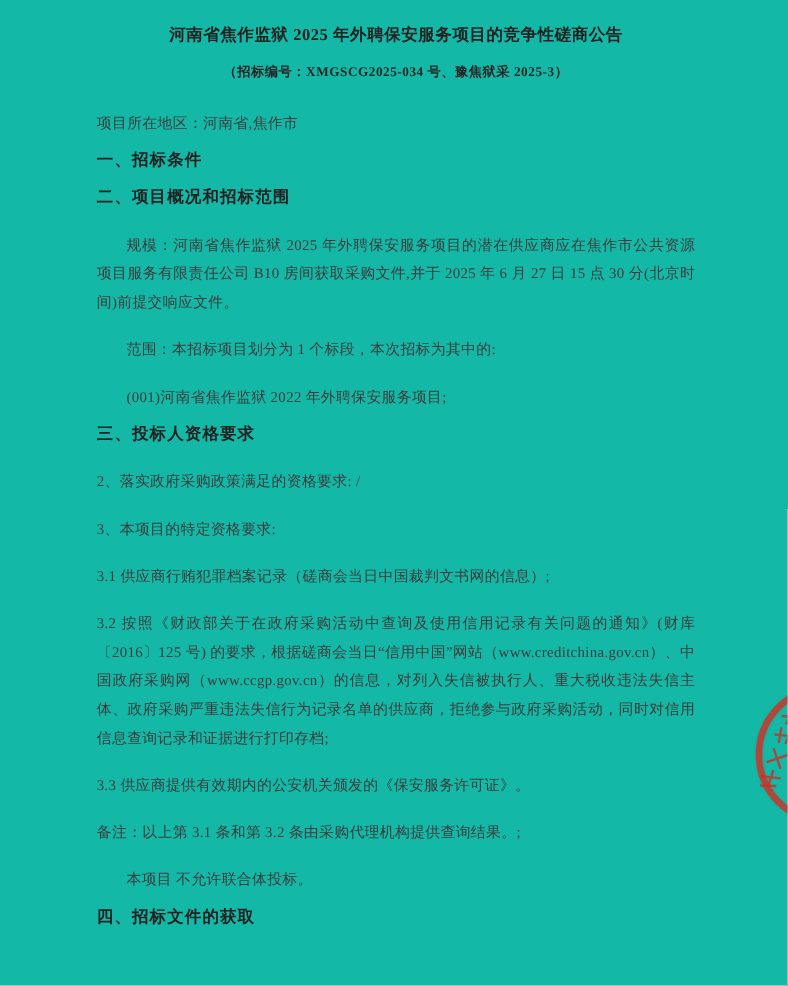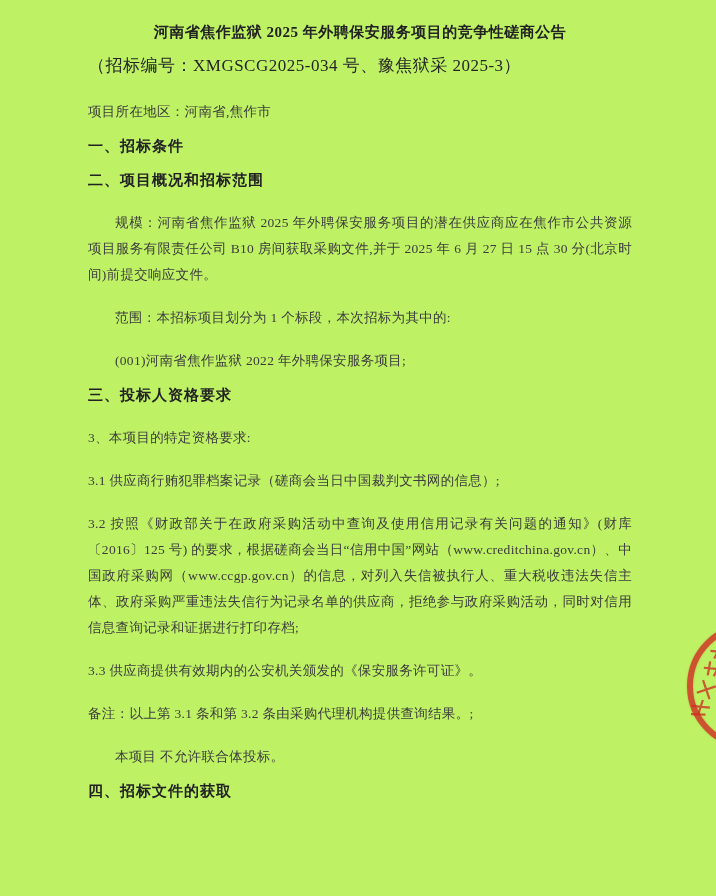--- a/index.html
+++ b/index.html
@@ -2,21 +2,21 @@
 <html><head>
 <meta charset="utf-8">
 <style>
   html, body { margin: 0; padding: 0; }
   body { background: #ffffff; }
 
   .page {
     position: relative;
     width: 716px;
     height: 896px;
-    background: #bef264;
+    background: #14b8a6;
     overflow: hidden;
     font-family: "Liberation Serif", "DejaVu Serif", serif;
     color: #3c3c3c;
   }
 
   .content {
     position: absolute;
     left: 88px;
     top: 16px;
     width: 544px;
@@ -25,22 +25,23 @@
   .doc-title {
     text-align: center;
     font-weight: bold;
     font-size: 15px;
     line-height: 33px;
     color: #222222;
     letter-spacing: 0.5px;
   }
 
   .doc-subtitle {
-    font-weight: normal;
-    font-size: 17px;
+    text-align: center;
+    font-weight: bold;
+    font-size: 12px;
     line-height: 33px;
     color: #262626;
     letter-spacing: 0.5px;
   }
 
   .meta-line {
     margin-top: 28px;
     font-size: 13.5px;
     line-height: 26px;
   }
@@ -104,20 +105,21 @@
     <div class="para meta-line">项目所在地区：河南省,焦作市</div>
 
     <div class="sec-heading">一、招标条件</div>
 
     <div class="sec-heading">二、项目概况和招标范围</div>
     <p class="para indent">规模：河南省焦作监狱 2025 年外聘保安服务项目的潜在供应商应在焦作市公共资源项目服务有限责任公司 B10 房间获取采购文件,并于 2025 年 6 月 27 日 15 点 30 分(北京时间)前提交响应文件。</p>
     <p class="para indent">范围：本招标项目划分为 1 个标段，本次招标为其中的:</p>
     <p class="para indent">(001)河南省焦作监狱 2022 年外聘保安服务项目;</p>
 
     <div class="sec-heading">三、投标人资格要求</div>
+    <p class="para">2、落实政府采购政策满足的资格要求: /</p>
     <p class="para">3、本项目的特定资格要求:</p>
     <p class="para">3.1 供应商行贿犯罪档案记录（磋商会当日中国裁判文书网的信息）;</p>
     <p class="para">3.2 按照《财政部关于在政府采购活动中查询及使用信用记录有关问题的通知》(财库〔2016〕125 号) 的要求，根据磋商会当日“信用中国”网站（www.creditchina.gov.cn）、中国政府采购网（www.ccgp.gov.cn）的信息，对列入失信被执行人、重大税收违法失信主体、政府采购严重违法失信行为记录名单的供应商，拒绝参与政府采购活动，同时对信用信息查询记录和证据进行打印存档;</p>
     <p class="para">3.3 供应商提供有效期内的公安机关颁发的《保安服务许可证》。</p>
     <p class="para">备注：以上第 3.1 条和第 3.2 条由采购代理机构提供查询结果。;</p>
     <p class="para indent">
       <span>本项目 </span><span class="italic-em">不允许</span><span>联合体投标。</span>
     </p>
 
     <div class="sec-heading">四、招标文件的获取</div>

